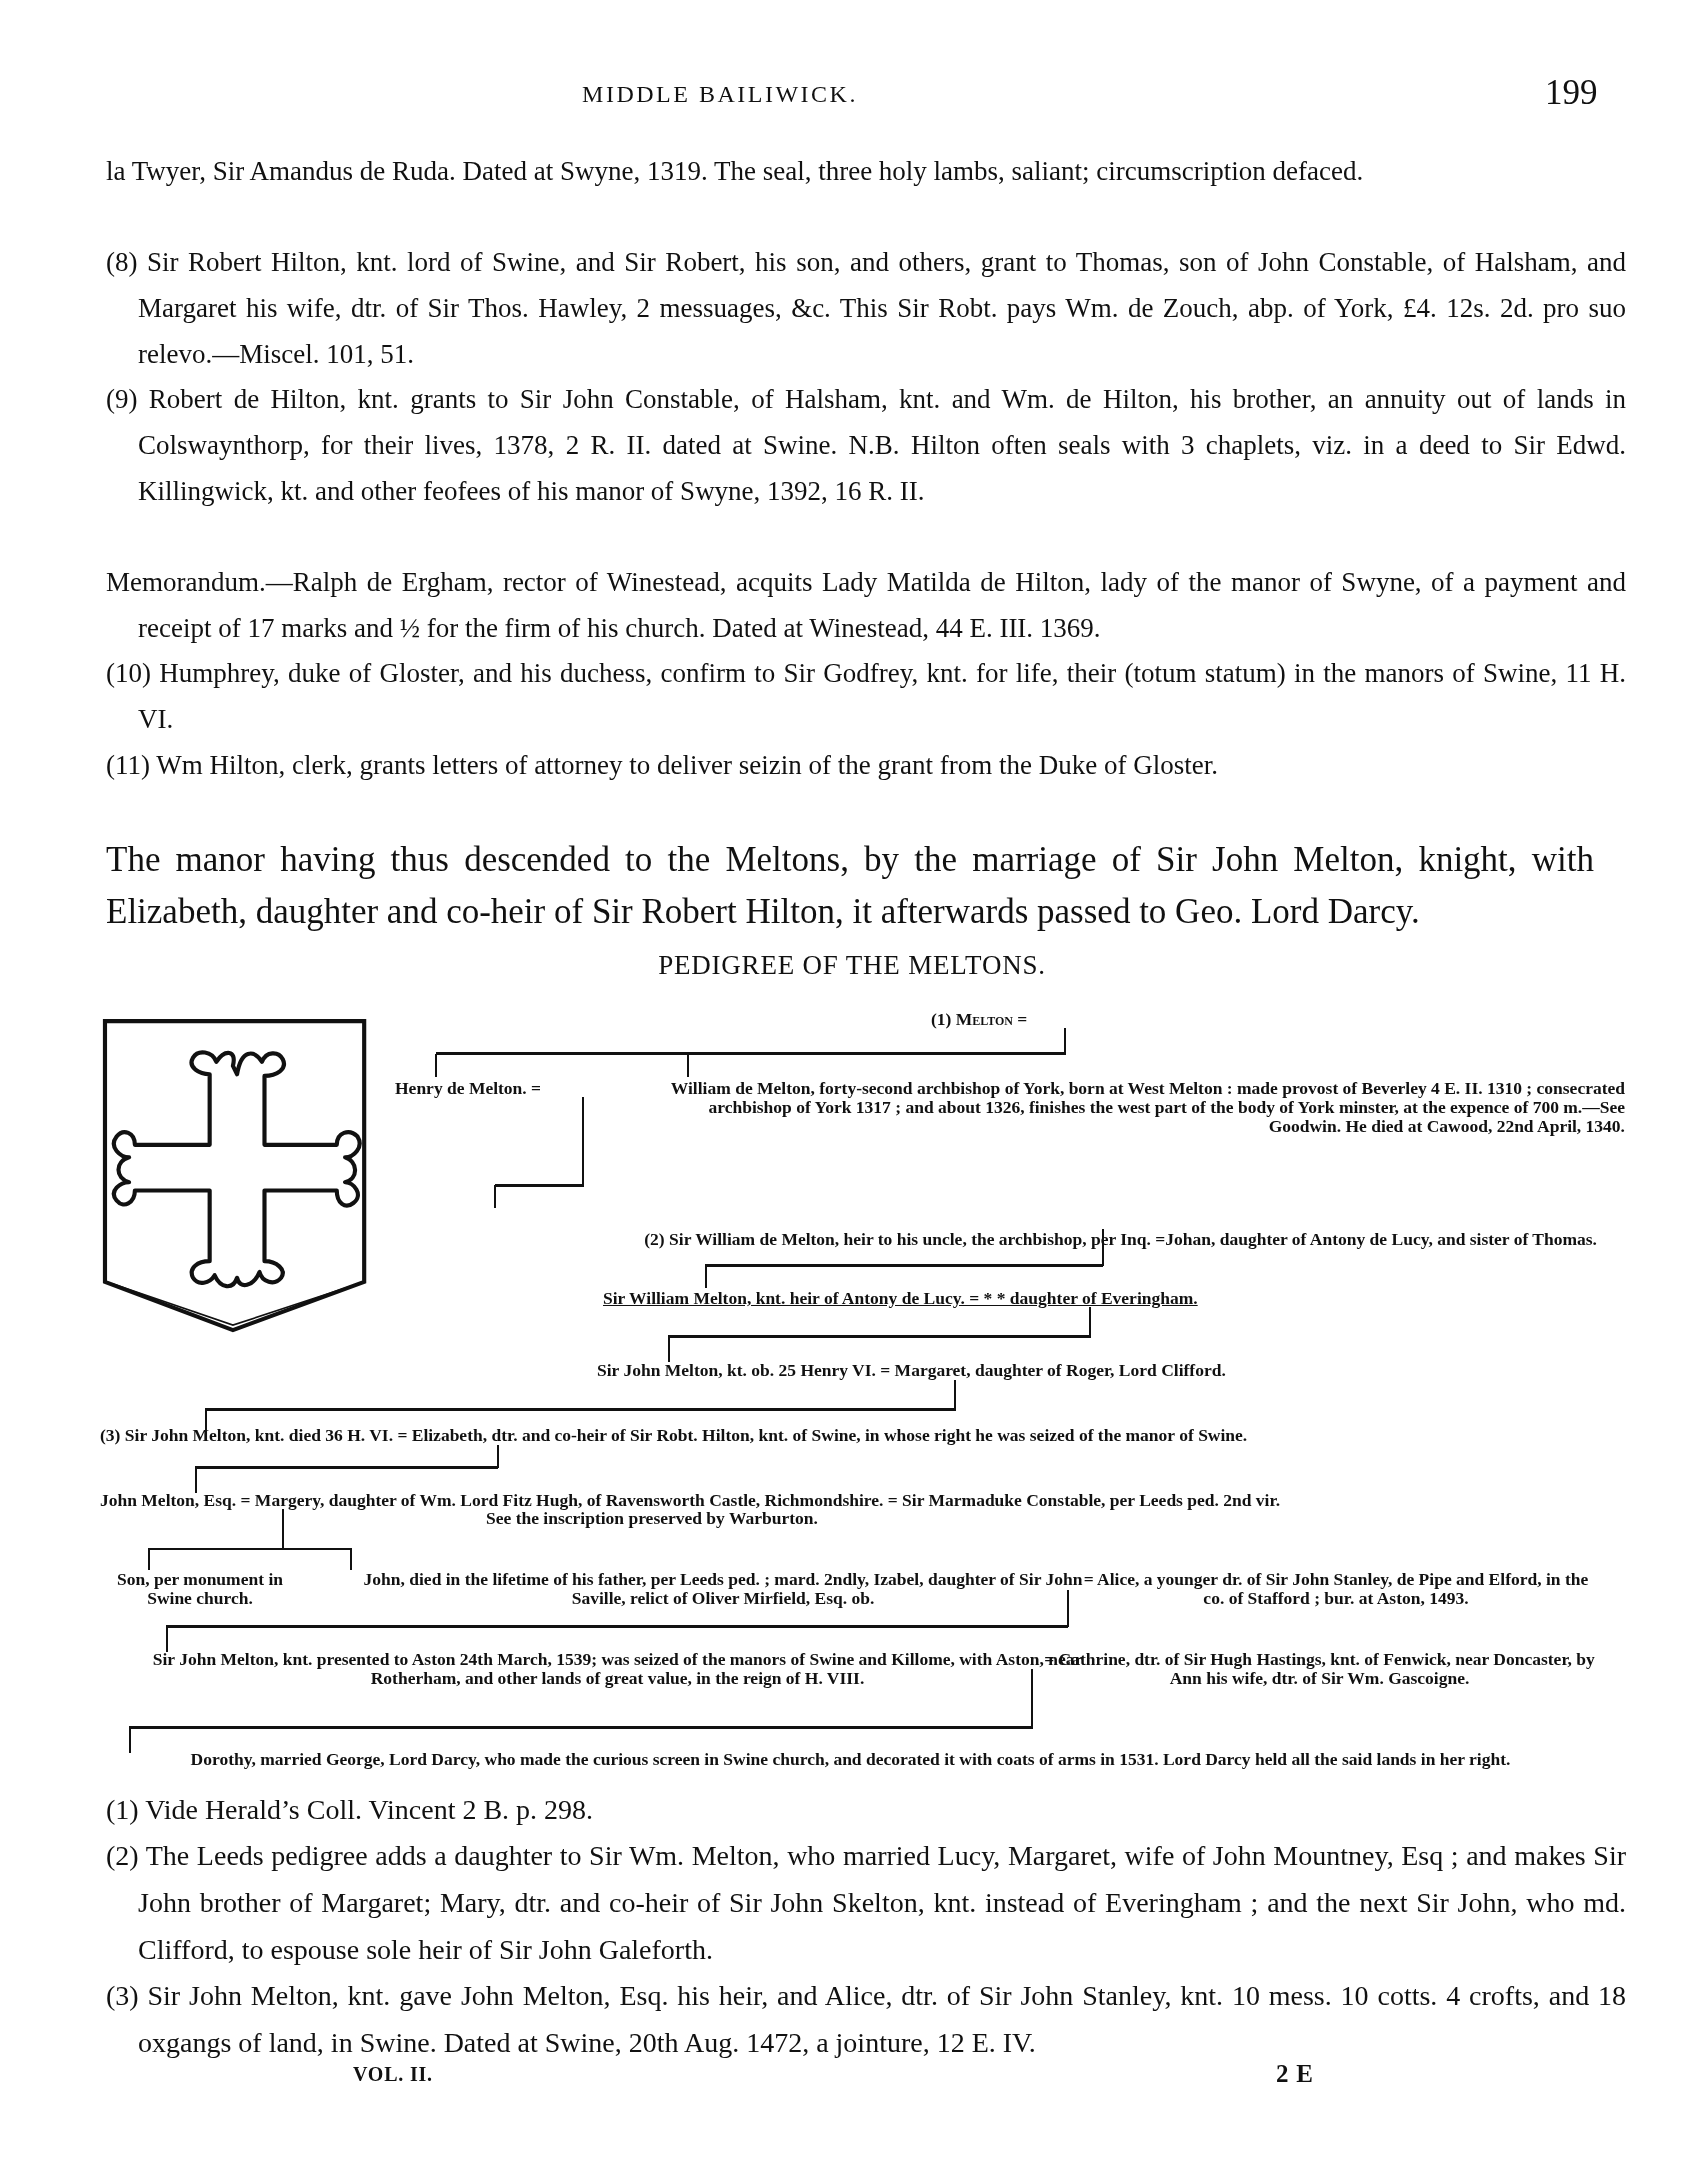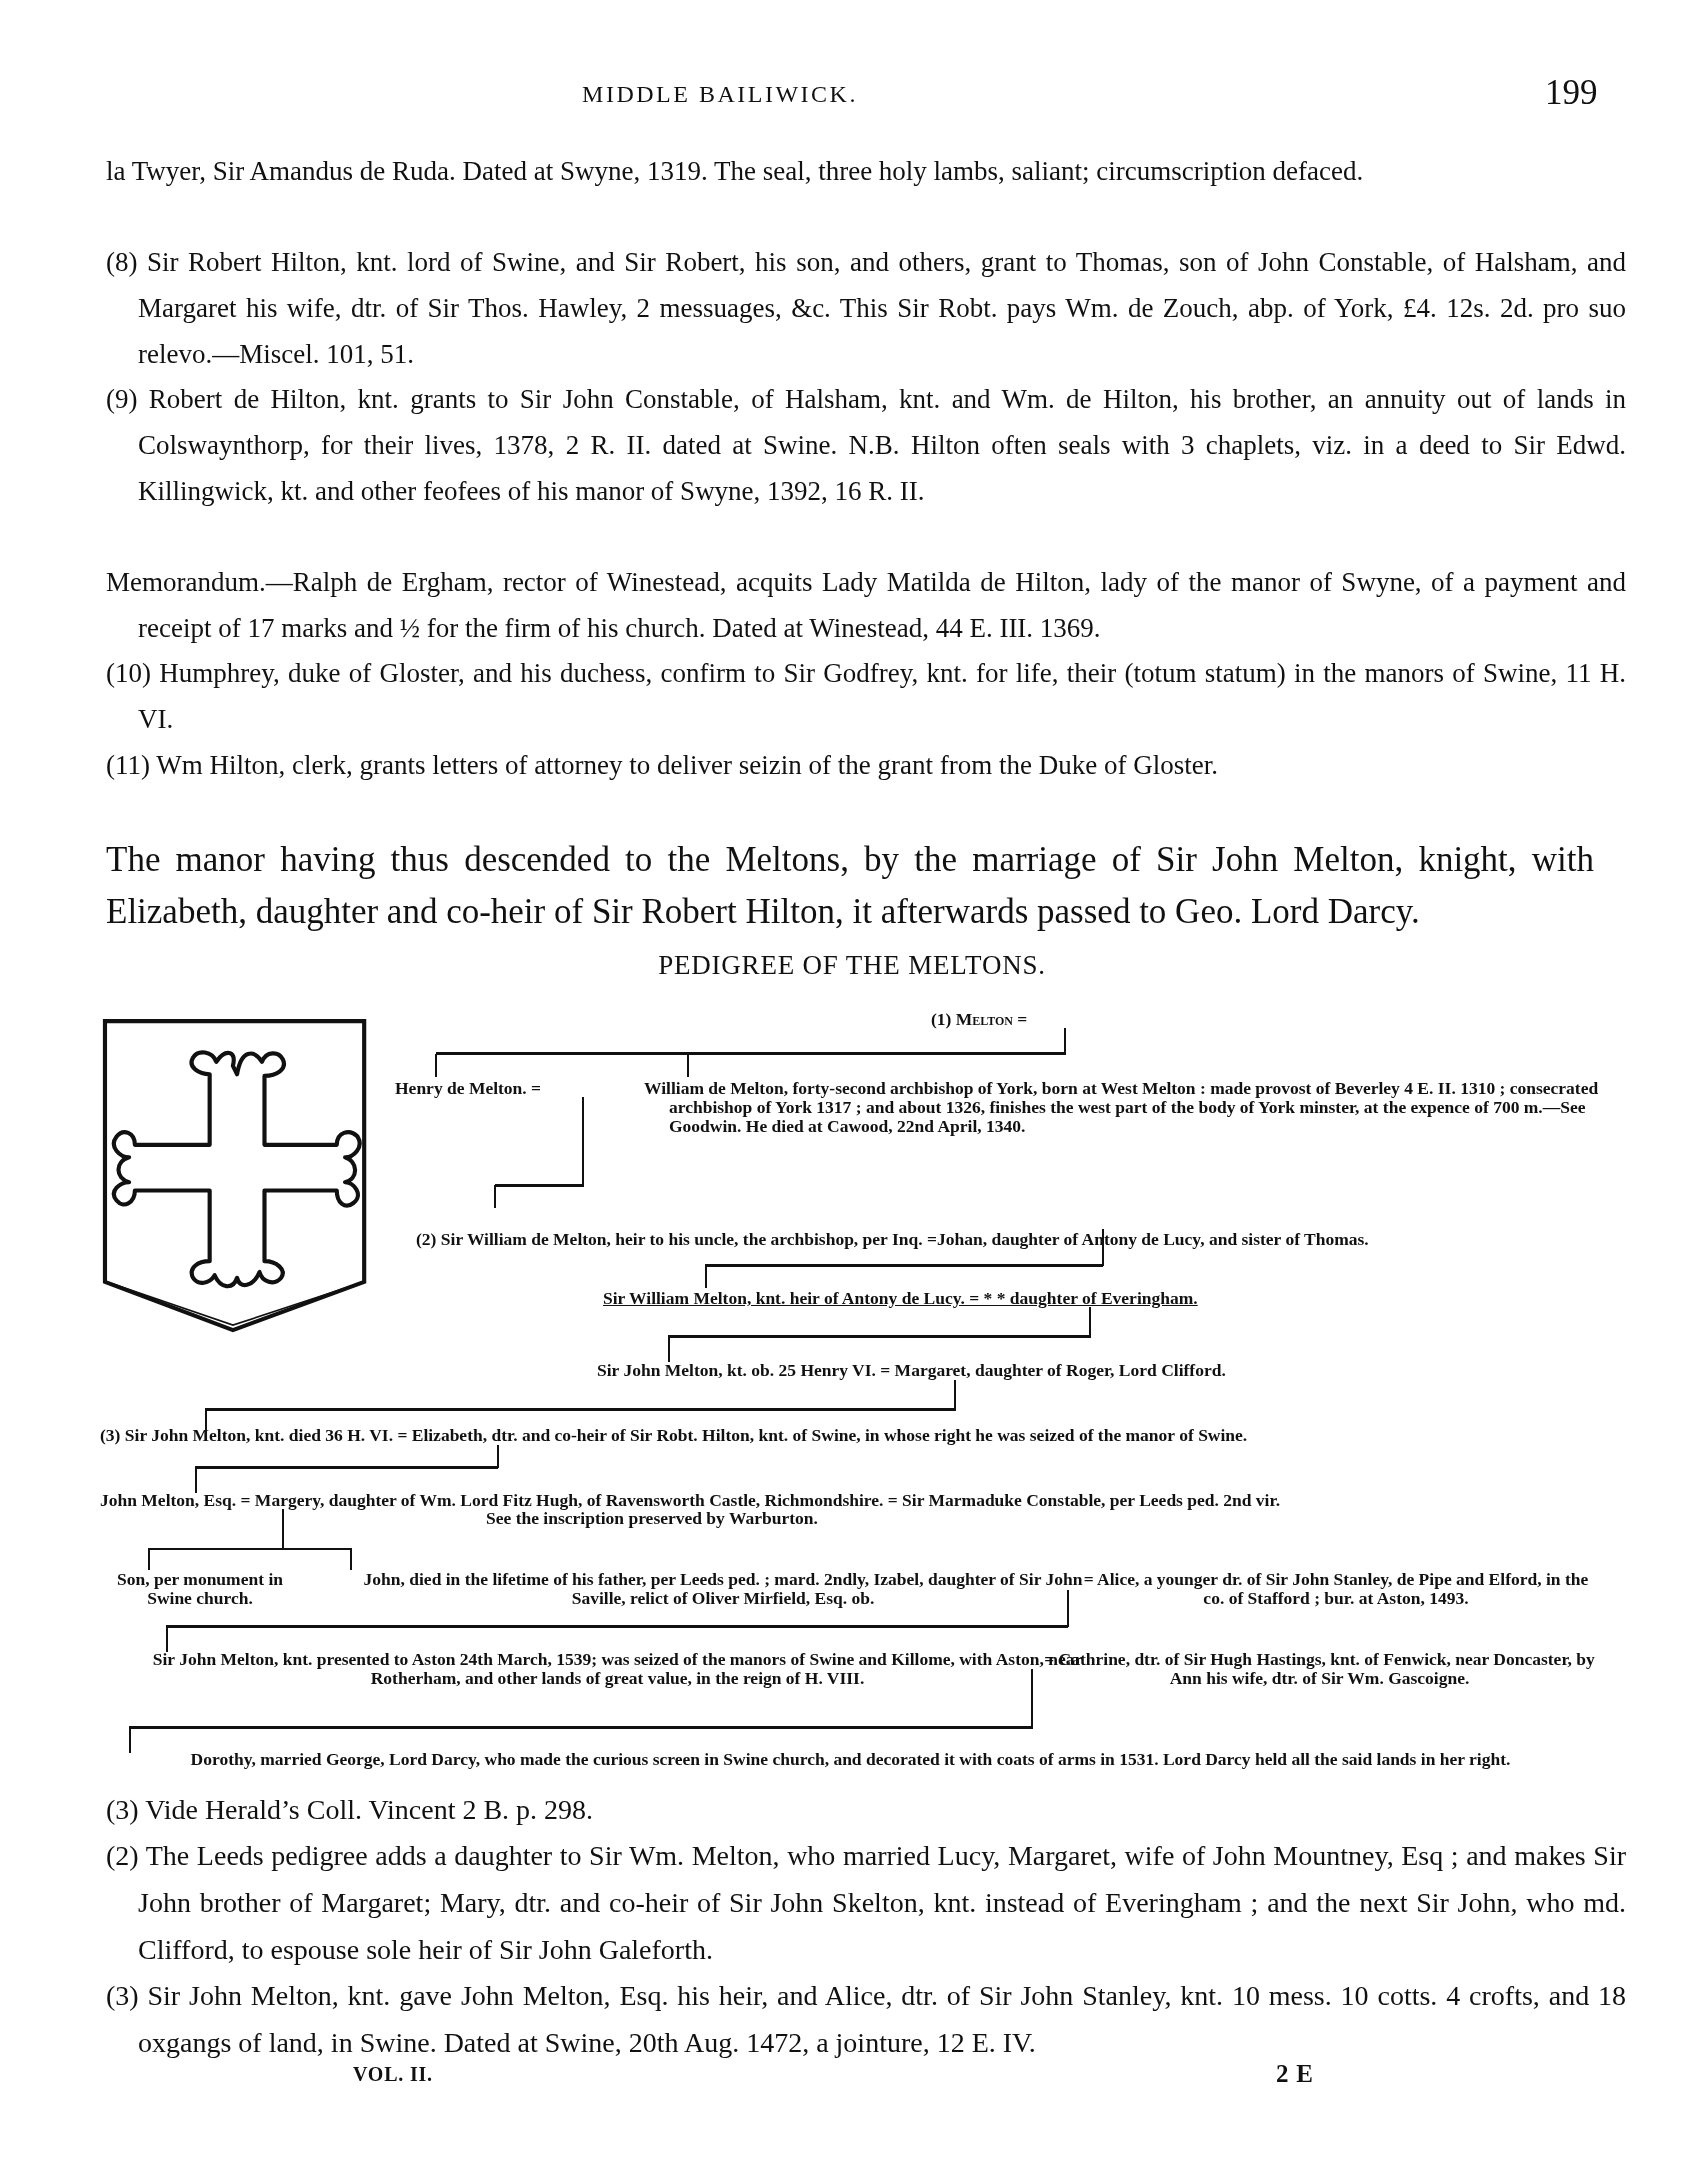--- a/index.html
+++ b/index.html
@@ -6,21 +6,21 @@
   body { width:1704px; height:2161px; position:relative; overflow:hidden;
          font-family:"Liberation Serif","DejaVu Serif",serif; color:#111; }
   .abs { position:absolute; }
   .hdr-title { left:0; width:1440px; top:81px; text-align:center; font-size:24px; letter-spacing:2.5px; }
   .hdr-page { left:1545px; top:73px; font-size:35px; }
   .para { left:106px; width:1488px; font-size:27px; line-height:46px; text-align:justify; }
   .hang { padding-left:32px; text-indent:-32px; }
   .lead { left:106px; width:1488px; font-size:35px; line-height:52px; text-align:justify; }
   .ped-title { left:0; width:1704px; top:950px; text-align:center; font-size:27px; letter-spacing:0.8px; }
   .ped { font-size:17.5px; line-height:19px; font-weight:bold; white-space:nowrap; }
-  .ped.wrap { white-space:normal; }
+  .ped.wrap { white-space:normal;text-align:right; }
   .ln { position:absolute; background:#111; }
   .foot { left:106px; width:1488px; font-size:28px; line-height:47px; text-align:justify; }
   .smallcaps { font-variant:small-caps; }
   .sig { font-size:20px; font-weight:bold; letter-spacing:0.8px; }
 </style>
 </head>
 <body>
 
 <div class="abs hdr-title">MIDDLE BAILIWICK.</div>
 <div class="abs hdr-page">199</div>
@@ -101,19 +101,19 @@
 
 <div class="abs ped wrap" style="left:100px;top:1650px;width:939px;text-align:center;margin-left:48px;">Sir John Melton, knt. presented to Aston 24th March, 1539; was seized of the manors of Swine and Killome, with Aston, near Rotherham, and other lands of great value, in the reign of H. VIII.</div>
 <div class="abs ped wrap" style="left:1039px;top:1650px;width:561px;text-align:center;">= Cathrine, dtr. of Sir Hugh Hastings, knt. of Fenwick, near Doncaster, by Ann his wife, dtr. of Sir Wm. Gascoigne.</div>
 
 <div class="ln" style="left:1031px;top:1669px;width:1.7px;height:58px;"></div>
 <div class="ln" style="left:129px;top:1726px;width:904px;height:2.5px;"></div>
 <div class="ln" style="left:129px;top:1728px;width:1.7px;height:25px;"></div>
 
 <div class="abs ped wrap" style="left:100px;top:1750px;width:1501px;text-align:center;">Dorothy, married George, Lord Darcy, who made the curious screen in Swine church, and decorated it with coats of arms in 1531.  Lord Darcy held all the said lands in her right.</div>
 
-<div class="abs foot hang" style="top:1786px;">(3) Vide Herald’s Coll. Vincent 2 B. p. 298.</div>
+<div class="abs foot hang" style="top:1786px;">(1) Vide Herald’s Coll. Vincent 2 B. p. 298.</div>
 <div class="abs foot hang" style="top:1832px;">(2) The Leeds pedigree adds a daughter to Sir Wm. Melton, who married Lucy, Margaret, wife of John Mountney, Esq ; and makes Sir John brother of Margaret; Mary, dtr. and co-heir of Sir John Skelton, knt. instead of Everingham ; and the next Sir John, who md. Clifford, to espouse sole heir of Sir John Galeforth.</div>
 <div class="abs foot hang" style="top:1972px;">(3) Sir John Melton, knt. gave John Melton, Esq. his heir, and Alice, dtr. of Sir John Stanley, knt. 10 mess. 10 cotts. 4 crofts, and 18 oxgangs of land, in Swine.  Dated at Swine, 20th Aug. 1472, a jointure, 12 E. IV.</div>
 
 <div class="abs sig" style="left:353px;top:2063px;">VOL. II.</div>
 <div class="abs sig" style="left:1276px;top:2060px;font-size:25px;">2 E</div>
 
 
 </body></html>

